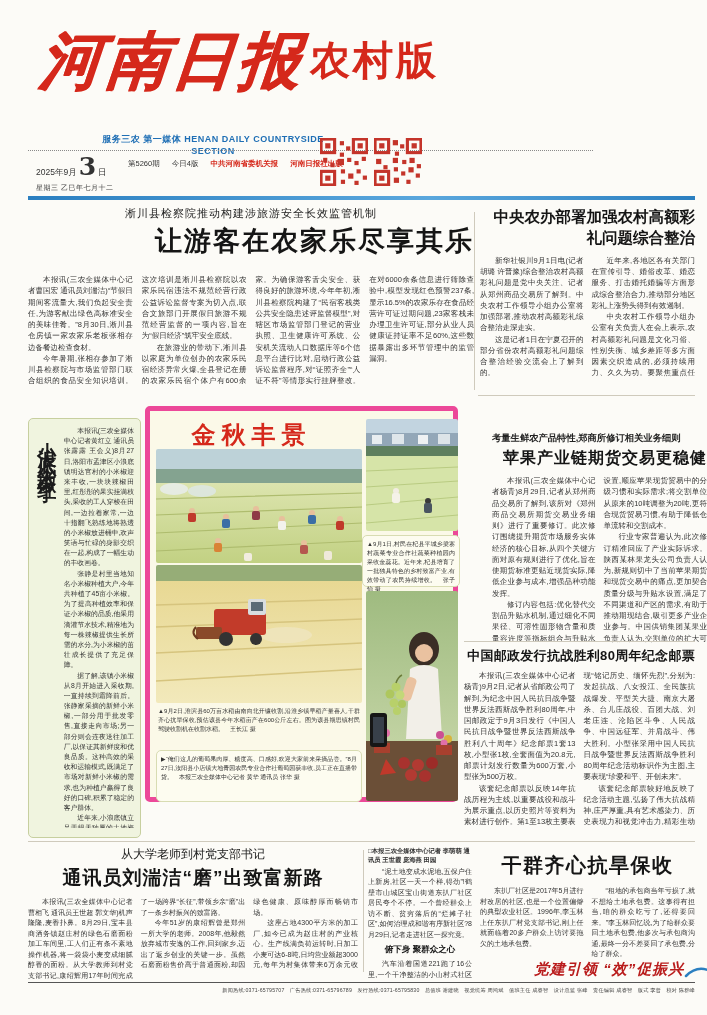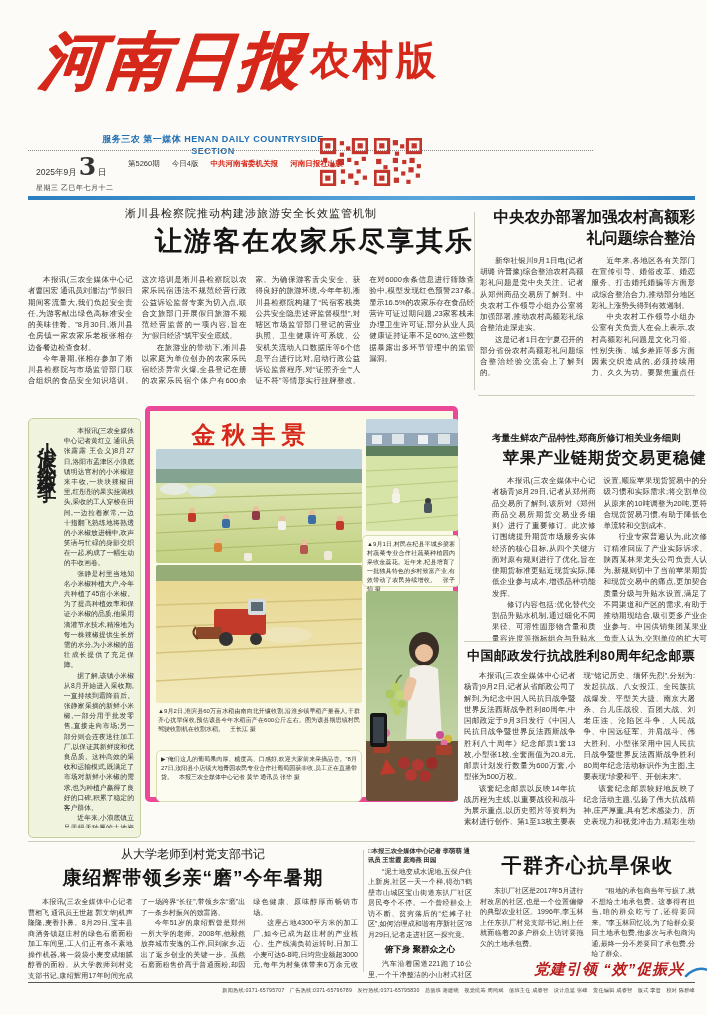--- a/index.html
+++ b/index.html
@@ -388,21 +388,21 @@
         <rect x="4" y="122" width="17" height="34" rx="3" fill="#161616"></rect>
         <rect x="7" y="126" width="11" height="26" fill="#38404a"></rect>
       </svg>
     </div>
   </div>
 
   <div class="hrule" style="left:28px; top:841px; width:667px;"></div>
 
   <div class="a-kang">
     <div class="kicker">从大学老师到村党支部书记</div>
-    <div class="headline">康绍辉带领乡亲“磨”今年暑期</div>
+    <div class="headline">通讯员刘湍洁“磨”出致富新路</div>
     <div class="body-text">
         <p>本报讯(三农全媒体中心记者曹相飞 通讯员王世超 郭文华)机声隆隆,麦香扑鼻。8月29日,宝丰县商酒务镇赵庄村的绿色石磨面粉加工车间里,工人们正有条不紊地操作机器,将一袋袋小麦变成细腻醇香的面粉。从大学教师到村党支部书记,康绍辉用17年时间完成了一场跨界“长征”,带领乡亲“磨”出了一条乡村振兴的致富路。</p>
         <p>今年51岁的康绍辉曾是郑州一所大学的老师。2008年,他毅然放弃城市安逸的工作,回到家乡,迈出了返乡创业的关键一步。虽然石磨面粉售价高于普通面粉,却因绿色健康、原味醇厚而畅销市场。</p>
         <p>这座占地4300平方米的加工厂,如今已成为赵庄村的产业核心。生产线满负荷运转时,日加工小麦可达6-8吨,日均营业额超3000元,每年为村集体带来6万余元收入,解决6名村民就业,人均月工资在2400元以上。</p>
       </div>
   </div>
 
   <div class="vrule" style="left:363px; top:850px; height:122px;"></div>
 
   <div class="a-dongba">

